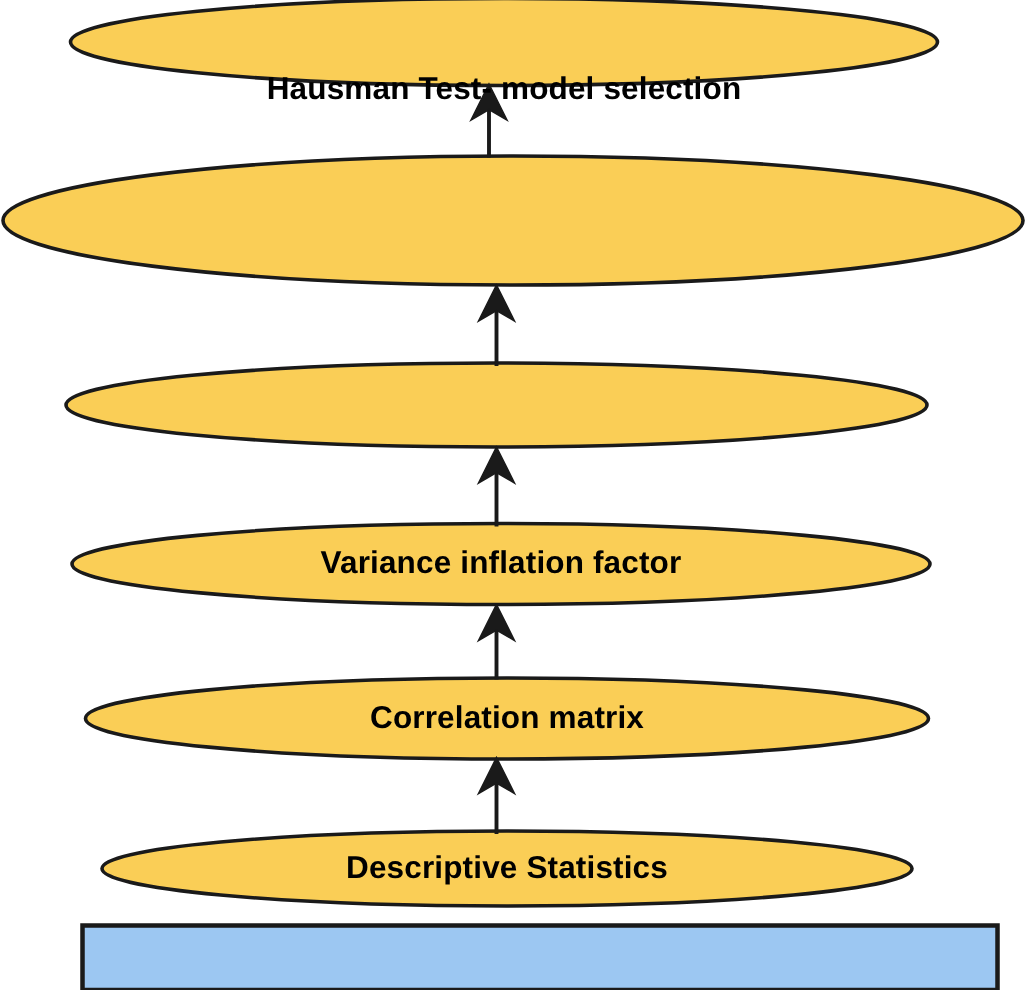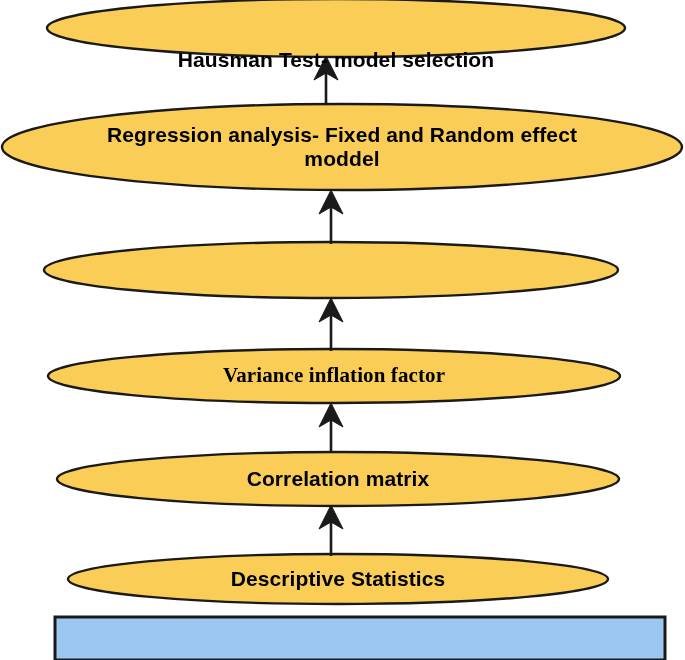--- a/index.html
+++ b/index.html
@@ -84,24 +84,22 @@
     </g>
 
     <g>
       <line x1="326" y1="105" x2="326" y2="65" stroke="#1A1A1A" stroke-width="2.6"></line>
       <path d="M 326 56 L 338 80 L 326 73 L 314 80 Z" fill="#1A1A1A" stroke="#1A1A1A" stroke-width="1"></path>
     </g>
   </svg>
 
   <div class="node-label" style="left:47px; top:-1px; width:578px; height:58px; font-size:21px;margin-top:32px;">Hausman Test- model selection</div>
 
-  <div class="node-label" style="left:22px; top:104px; width:640px; height:86px; font-size:21px;">Regression analysis- Fixed and Random effect
-moddel</div>
 
 
-  <div class="node-label" style="left:48px; top:349px; width:572px; height:54px; font-size:21px;font-family:Liberation Serif, serif;">Variance inflation factor</div>
+  <div class="node-label" style="left:48px; top:349px; width:572px; height:54px; font-size:21px;">Variance inflation factor</div>
 
   <div class="node-label" style="left:68px; top:554px; width:540px; height:50px; font-size:21px;">Descriptive Statistics</div>
 
   <div class="node-label" style="left:57px; top:452px; width:562px; height:54px; font-size:21px;">Correlation matrix</div>
 
 
 </div>
 
 </body></html>

